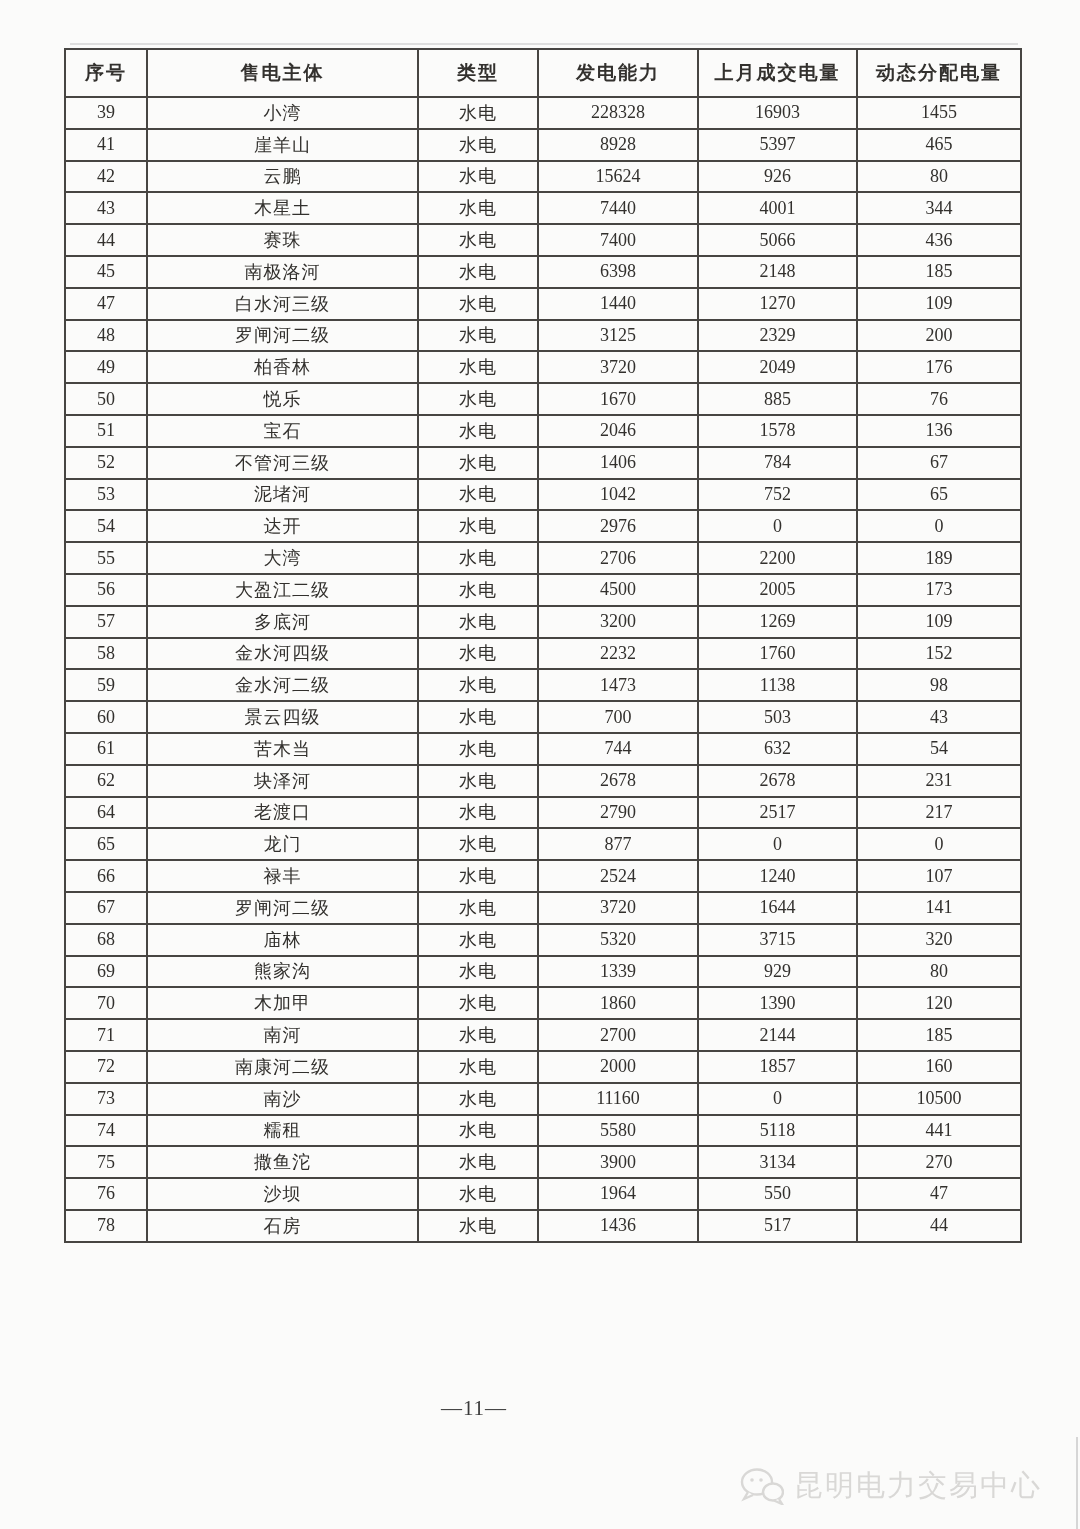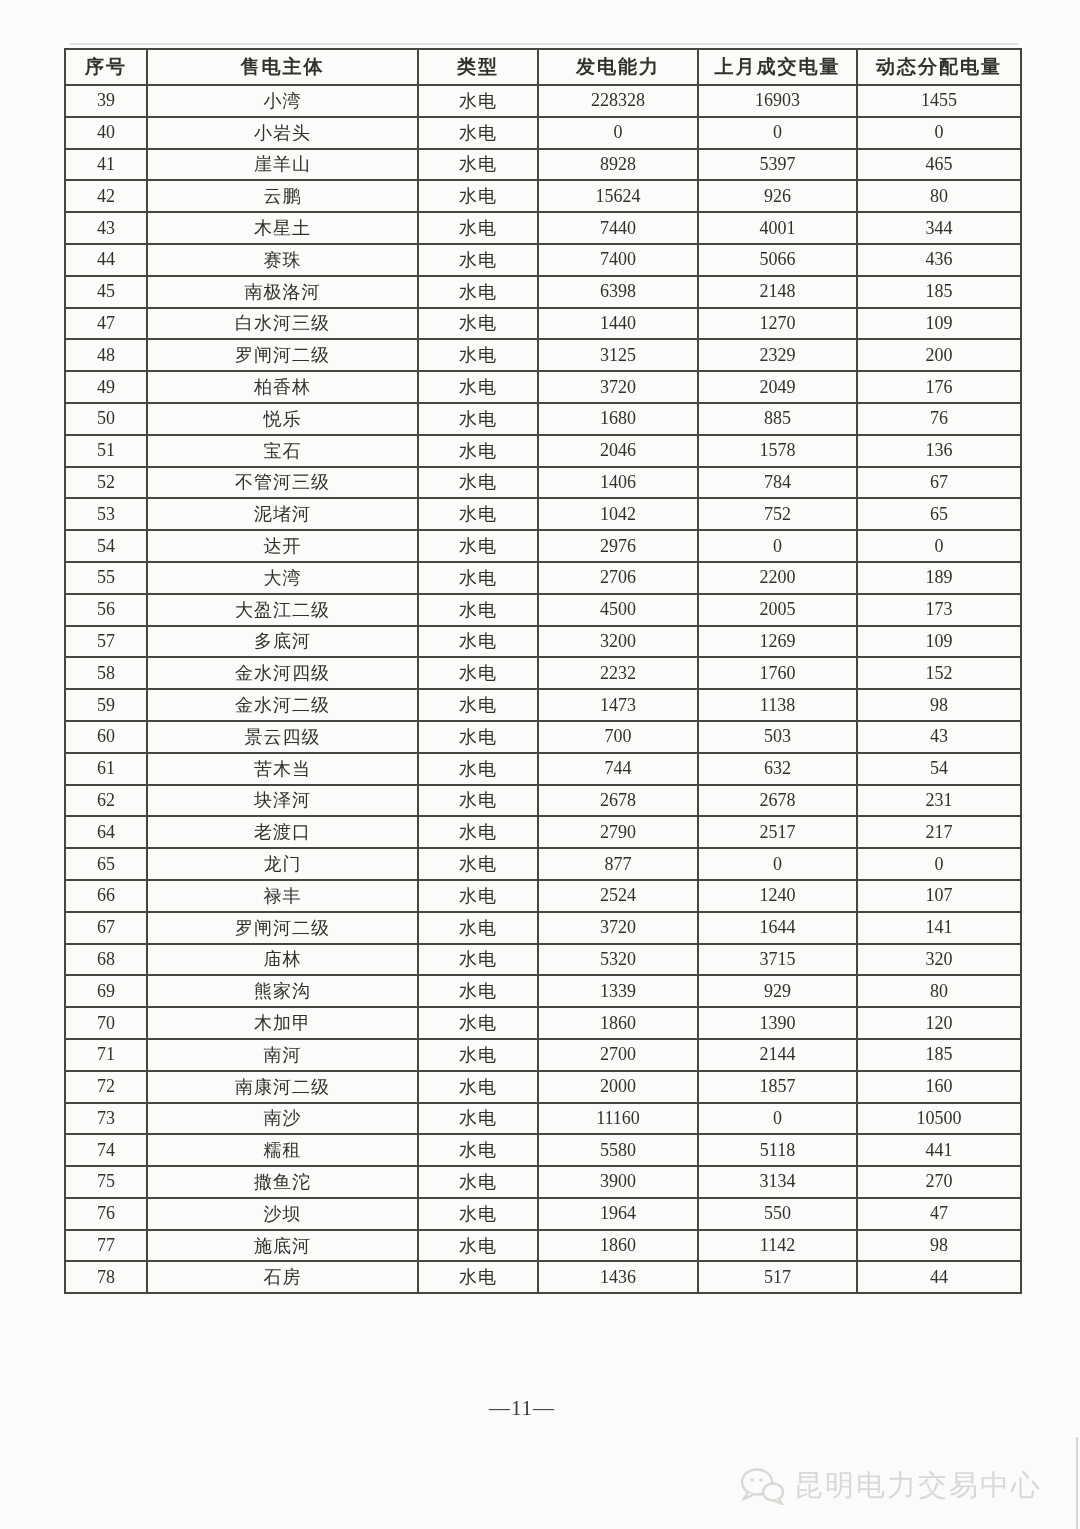--- a/index.html
+++ b/index.html
@@ -44,21 +44,21 @@
   }
   table.data-table th,
   table.data-table td {
     border: 2px solid #474542;
     text-align: center;
     vertical-align: middle;
     padding: 0;
     overflow: hidden;
     white-space: nowrap;
   }
-  table.data-table thead tr { height: 36px; }
+  table.data-table thead tr { height: 48px; }
   table.data-table tbody tr { height: 31.8px; margin-left: 37px; }
   table.data-table th {
     font-size: 19px;
     font-weight: 600;
     letter-spacing: 2px;
     color: #33312e;
   }
   table.data-table td {
     font-size: 18px;
     font-weight: 400;
@@ -67,21 +67,20 @@
   td.cell-name, td.cell-type { font-size: 19px; letter-spacing: 1px; }
   .page-number {
     position: absolute;
     left: 0;
     top: 1396px;
     width: 948px;
     text-align: center;
     font-size: 21px;
     letter-spacing: 1px;
     color: #3a3a3a;
-    padding-left: 48px;
   }
   .watermark {
     position: absolute;
     right: 38px;
     top: 1466px;
     display: flex;
     align-items: center;
     gap: 10px;
     color: #d9d8d6;
     font-family: "Liberation Sans", "DejaVu Sans", sans-serif;
@@ -121,28 +120,20 @@
     <tbody id="table-body">
         <tr>
           <td class="cell-seq">39</td>
           <td class="cell-name">小湾</td>
           <td class="cell-type">水电</td>
           <td class="cell-num">228328</td>
           <td class="cell-num">16903</td>
           <td class="cell-num">1455</td>
         </tr>
         <tr>
-          <td class="cell-seq">40</td>
-          <td class="cell-name">小岩头</td>
-          <td class="cell-type">水电</td>
-          <td class="cell-num">0</td>
-          <td class="cell-num">0</td>
-          <td class="cell-num">0</td>
-        </tr>
-        <tr>
           <td class="cell-seq">41</td>
           <td class="cell-name">崖羊山</td>
           <td class="cell-type">水电</td>
           <td class="cell-num">8928</td>
           <td class="cell-num">5397</td>
           <td class="cell-num">465</td>
         </tr>
         <tr>
           <td class="cell-seq">42</td>
           <td class="cell-name">云鹏</td>
@@ -196,21 +187,21 @@
           <td class="cell-name">柏香林</td>
           <td class="cell-type">水电</td>
           <td class="cell-num">3720</td>
           <td class="cell-num">2049</td>
           <td class="cell-num">176</td>
         </tr>
         <tr>
           <td class="cell-seq">50</td>
           <td class="cell-name">悦乐</td>
           <td class="cell-type">水电</td>
-          <td class="cell-num">1680</td>
+          <td class="cell-num">1670</td>
           <td class="cell-num">885</td>
           <td class="cell-num">76</td>
         </tr>
         <tr>
           <td class="cell-seq">51</td>
           <td class="cell-name">宝石</td>
           <td class="cell-type">水电</td>
           <td class="cell-num">2046</td>
           <td class="cell-num">1578</td>
           <td class="cell-num">136</td>
@@ -399,28 +390,20 @@
           <td class="cell-num">3134</td>
           <td class="cell-num">270</td>
         </tr>
         <tr>
           <td class="cell-seq">76</td>
           <td class="cell-name">沙坝</td>
           <td class="cell-type">水电</td>
           <td class="cell-num">1964</td>
           <td class="cell-num">550</td>
           <td class="cell-num">47</td>
-        </tr>
-        <tr>
-          <td class="cell-seq">77</td>
-          <td class="cell-name">施底河</td>
-          <td class="cell-type">水电</td>
-          <td class="cell-num">1860</td>
-          <td class="cell-num">1142</td>
-          <td class="cell-num">98</td>
         </tr>
         <tr>
           <td class="cell-seq">78</td>
           <td class="cell-name">石房</td>
           <td class="cell-type">水电</td>
           <td class="cell-num">1436</td>
           <td class="cell-num">517</td>
           <td class="cell-num">44</td>
         </tr>
       </tbody>

